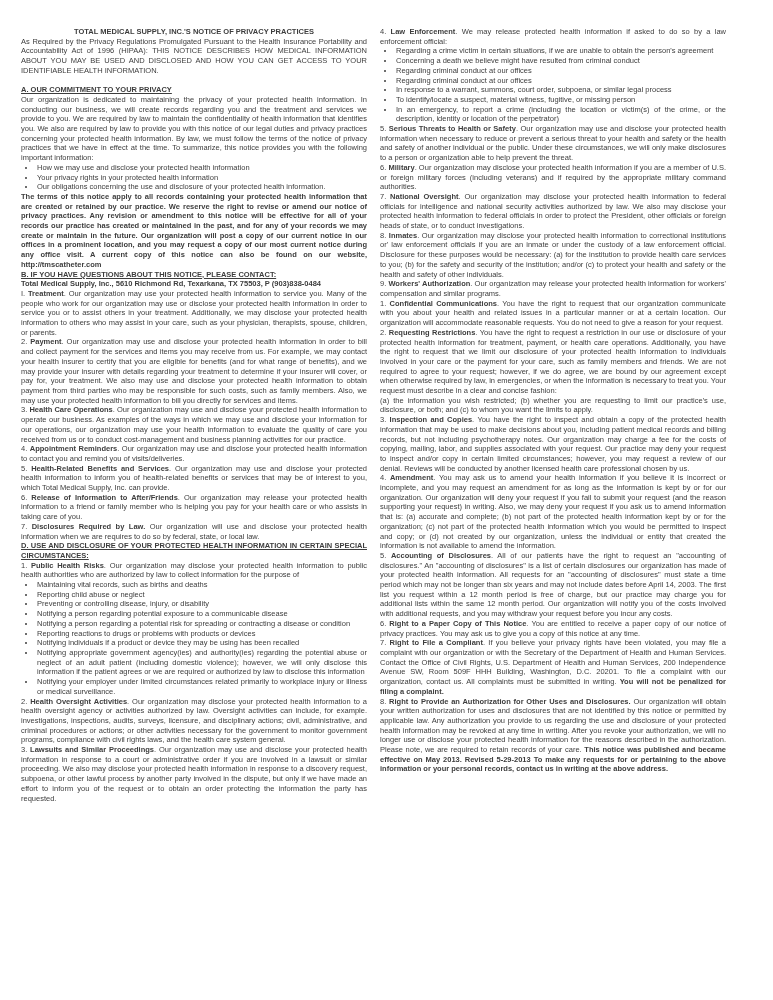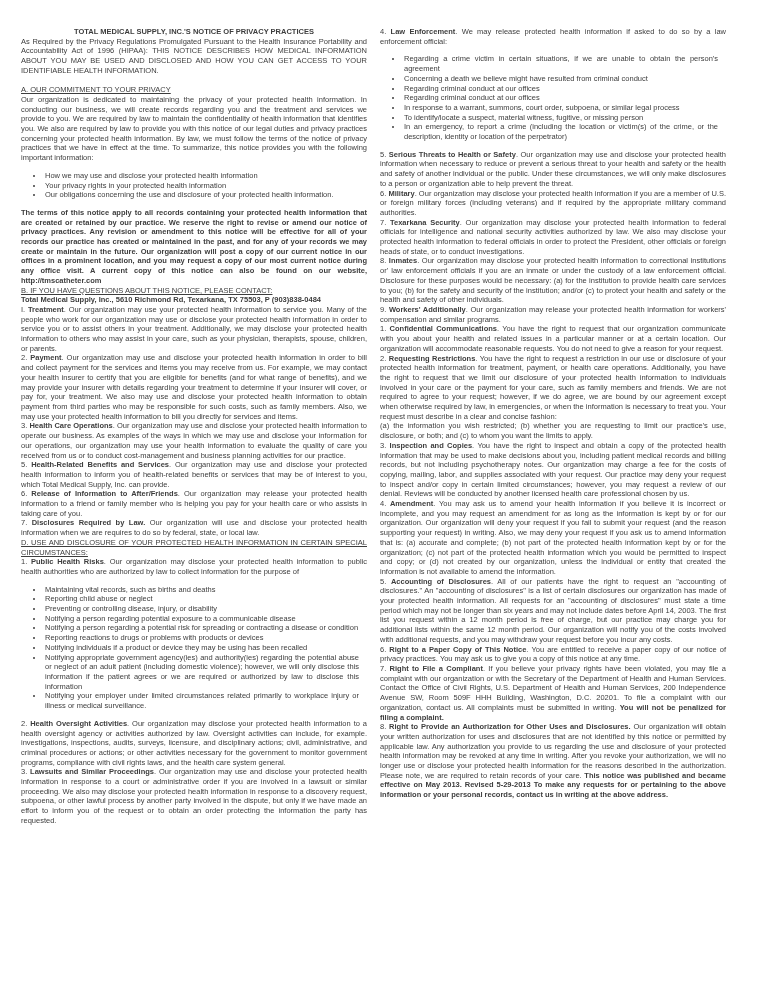--- a/index.html
+++ b/index.html
@@ -22,27 +22,27 @@
     min-width: 0;
     font-size: 7.5px;
     line-height: 9.7px;
     text-align: justify;
   }
   .doc-title {
     font-weight: bold;
     text-align: center;
   }
   .heading {
-    font-weight: normal;
+    font-weight: bold;
     text-decoration: underline;
   }
   p.para { margin: 0; }
   p.para.bold { font-weight: bold; }
   ul.bullets {
-    margin: 8px;
+    margin: 0;
     padding: 0 0 0 15px;
     list-style-type: disc;
   }
   ul.bullets li { padding-left: 1px; }
   .spacer { height: 9.7px; }
   b { font-weight: bold; margin-top: 25px; }
 </style>
 </head>
 <body style="color: rgb(61, 61, 61); background: rgb(255, 255, 255);">
 
@@ -57,20 +57,21 @@
         <li>How we may use and disclose your protected health information</li>
         <li>Your privacy rights in your protected health information</li>
         <li>Our obligations concerning the use and disclosure of your protected health information.</li>
       </ul>
       <p class="para bold">The terms of this notice apply to all records containing your protected health information that are created or retained by our practice. We reserve the right to revise or amend our notice of privacy practices. Any revision or amendment to this notice will be effective for all of your records our practice has created or maintained in the past, and for any of your records we may create or maintain in the future. Our organization will post a copy of our current notice in our offices in a prominent location, and you may request a copy of our most current notice during any office visit. A current copy of this notice can also be found on our website, http://tmscatheter.com</p>
       <div class="heading">B. IF YOU HAVE QUESTIONS ABOUT THIS NOTICE, PLEASE CONTACT:</div>
       <p class="para bold">Total Medical Supply, Inc., 5610 Richmond Rd, Texarkana, TX 75503, P (903)838-0484</p>
       <p class="para">I. <b>Treatment</b>. Our organization may use your protected health information to service you. Many of the people who work for our organization may use or disclose your protected health information in order to service you or to assist others in your treatment. Additionally, we may disclose your protected health information to others who may assist in your care, such as your physician, therapists, spouse, children, or parents.</p>
       <p class="para">2. <b>Payment</b>. Our organization may use and disclose your protected health information in order to bill and collect payment for the services and items you may receive from us. For example, we may contact your health insurer to certify that you are eligible for benefits (and for what range of benefits), and we may provide your insurer with details regarding your treatment to determine if your insurer will cover, or pay for, your treatment. We also may use and disclose your protected health information to obtain payment from third parties who may be responsible for such costs, such as family members. Also, we may use your protected health information to bill you directly for services and items.</p>
       <p class="para">3. <b>Health Care Operations</b>. Our organization may use and disclose your protected health information to operate our business. As examples of the ways in which we may use and disclose your information for our operations, our organization may use your health information to evaluate the quality of care you received from us or to conduct cost-management and business planning activities for our practice.</p>
+      <p class="para">4. <b>Appointment Reminders</b>. Our organization may use and disclose your protected health information to contact you and remind you of visits/deliveries.</p>
       <p class="para">5. <b>Health-Related Benefits and Services</b>. Our organization may use and disclose your protected health information to inform you of health-related benefits or services that may be of interest to you, which Total Medical Supply, Inc. can provide.</p>
       <p class="para">6. <b>Release of Information to After/Friends</b>. Our organization may release your protected health information to a friend or family member who is helping you pay for your health care or who assists in taking care of you.</p>
       <p class="para">7. <b>Disclosures Required by Law.</b> Our organization will use and disclose your protected health information when we are requires to do so by federal, state, or local law.</p>
       <div class="heading">D. USE AND DISCLOSURE OF YOUR PROTECTED HEALTH INFORMATION IN CERTAIN SPECIAL CIRCUMSTANCES:</div>
       <p class="para">1. <b>Public Health Risks</b>. Our organization may disclose your protected health information to public health authorities who are authorized by law to collect information for the purpose of</p>
       <ul class="bullets">
         <li>Maintaining vital records, such as births and deaths</li>
         <li>Reporting child abuse or neglect</li>
         <li>Preventing or controlling disease, injury, or disability</li>
         <li>Notifying a person regarding potential exposure to a communicable disease</li>
@@ -89,23 +90,23 @@
         <li>Regarding a crime victim in certain situations, if we are unable to obtain the person's agreement</li>
         <li>Concerning a death we believe might have resulted from criminal conduct</li>
         <li>Regarding criminal conduct at our offices</li>
         <li>Regarding criminal conduct at our offices</li>
         <li>In response to a warrant, summons, court order, subpoena, or similar legal process</li>
         <li>To identify/locate a suspect, material witness, fugitive, or missing person</li>
         <li>In an emergency, to report a crime (including the location or victim(s) of the crime, or the description, identity or location of the perpetrator)</li>
       </ul>
       <p class="para">5. <b>Serious Threats to Health or Safety</b>. Our organization may use and disclose your protected health information when necessary to reduce or prevent a serious threat to your health and safety or the health and safety of another individual or the public. Under these circumstances, we will only make disclosures to a person or organization able to help prevent the threat.</p>
       <p class="para">6. <b>Military</b>. Our organization may disclose your protected health information if you are a member of U.S. or foreign military forces (including veterans) and if required by the appropriate military command authorities.</p>
-      <p class="para">7. <b>Texarkana Security</b>. Our organization may disclose your protected health information to federal officials for intelligence and national security activities authorized by law. We also may disclose your protected health information to federal officials in order to protect the President, other officials or foreign heads of state, or to conduct investigations.</p>
+      <p class="para">7. <b>National Oversight</b>. Our organization may disclose your protected health information to federal officials for intelligence and national security activities authorized by law. We also may disclose your protected health information to federal officials in order to protect the President, other officials or foreign heads of state, or to conduct investigations.</p>
       <p class="para">8. <b>Inmates</b>. Our organization may disclose your protected health information to correctional institutions or' law enforcement officials if you are an inmate or under the custody of a law enforcement official. Disclosure for these purposes would be necessary: (a) for the institution to provide health care services to you; (b) for the safety and security of the institution; and/or (c) to protect your health and safety or the health and safety of other individuals.</p>
-      <p class="para">9. <b>Workers' Additionally</b>. Our organization may release your protected health information for workers' compensation and similar programs.</p>
+      <p class="para">9. <b>Workers' Authorization</b>. Our organization may release your protected health information for workers' compensation and similar programs.</p>
       <p class="para">1. <b>Confidential Communications</b>. You have the right to request that our organization communicate with you about your health and related issues in a particular manner or at a certain location. Our organization will accommodate reasonable requests. You do not need to give a reason for your request.</p>
       <p class="para">2. <b>Requesting Restrictions</b>. You have the right to request a restriction in our use or disclosure of your protected health information for treatment, payment, or health care operations. Additionally, you have the right to request that we limit our disclosure of your protected health information to individuals involved in your care or the payment for your care, such as family members and friends. We are not required to agree to your request; however, if we do agree, we are bound by our agreement except when otherwise required by law, in emergencies, or when the information is necessary to treat you. Your request must describe in a clear and concise fashion:</p>
       <p class="para">(a) the information you wish restricted; (b) whether you are requesting to limit our practice's use, disclosure, or both; and (c) to whom you want the limits to apply.</p>
       <p class="para">3. <b>Inspection and Copies</b>. You have the right to inspect and obtain a copy of the protected health information that may be used to make decisions about you, including patient medical records and billing records, but not including psychotherapy notes. Our organization may charge a fee for the costs of copying, mailing, labor, and supplies associated with your request. Our practice may deny your request to inspect and/or copy in certain limited circumstances; however, you may request a review of our denial. Reviews will be conducted by another licensed health care professional chosen by us.</p>
       <p class="para">4. <b>Amendment</b>. You may ask us to amend your health information if you believe it is incorrect or incomplete, and you may request an amendment for as long as the information is kept by or for our organization. Our organization will deny your request if you fail to submit your request (and the reason supporting your request) in writing. Also, we may deny your request if you ask us to amend information that is: (a) accurate and complete; (b) not part of the protected health information kept by or for the organization; (c) not part of the protected health information which you would be permitted to inspect and copy; or (d) not created by our organization, unless the individual or entity that created the information is not available to amend the information.</p>
       <p class="para">5. <b>Accounting of Disclosures</b>. All of our patients have the right to request an "accounting of disclosures." An "accounting of disclosures" is a list of certain disclosures our organization has made of your protected health information. All requests for an "accounting of disclosures" must state a time period which may not be longer than six years and may not include dates before April 14, 2003. The first list you request within a 12 month period is free of charge, but our practice may charge you for additional lists within the same 12 month period. Our organization will notify you of the costs involved with additional requests, and you may withdraw your request before you incur any costs.</p>
       <p class="para">6. <b>Right to a Paper Copy of This Notice</b>. You are entitled to receive a paper copy of our notice of privacy practices. You may ask us to give you a copy of this notice at any time.</p>
       <p class="para">7. <b>Right to File a Compliant</b>. If you believe your privacy rights have been violated, you may file a complaint with our organization or with the Secretary of the Department of Health and Human Services. Contact the Office of Civil Rights, U.S. Department of Health and Human Services, 200 Independence Avenue SW, Room 509F HHH Building, Washington, D.C. 20201. To file a complaint with our organization, contact us. All complaints must be submitted in writing. <b>You will not be penalized for filing a complaint.</b></p>
       <p class="para">8. <b>Right to Provide an Authorization for Other Uses and Disclosures.</b> Our organization will obtain your written authorization for uses and disclosures that are not identified by this notice or permitted by applicable law. Any authorization you provide to us regarding the use and disclosure of your protected health information may be revoked at any time in writing. After you revoke your authorization, we will no longer use or disclose your protected health information for the reasons described in the authorization. Please note, we are required to retain records of your care. <b>This notice was published and became effective on May 2013. Revised 5-29-2013 To make any requests for or pertaining to the above information or your personal records, contact us in writing at the above address.</b></p>
     </div>

